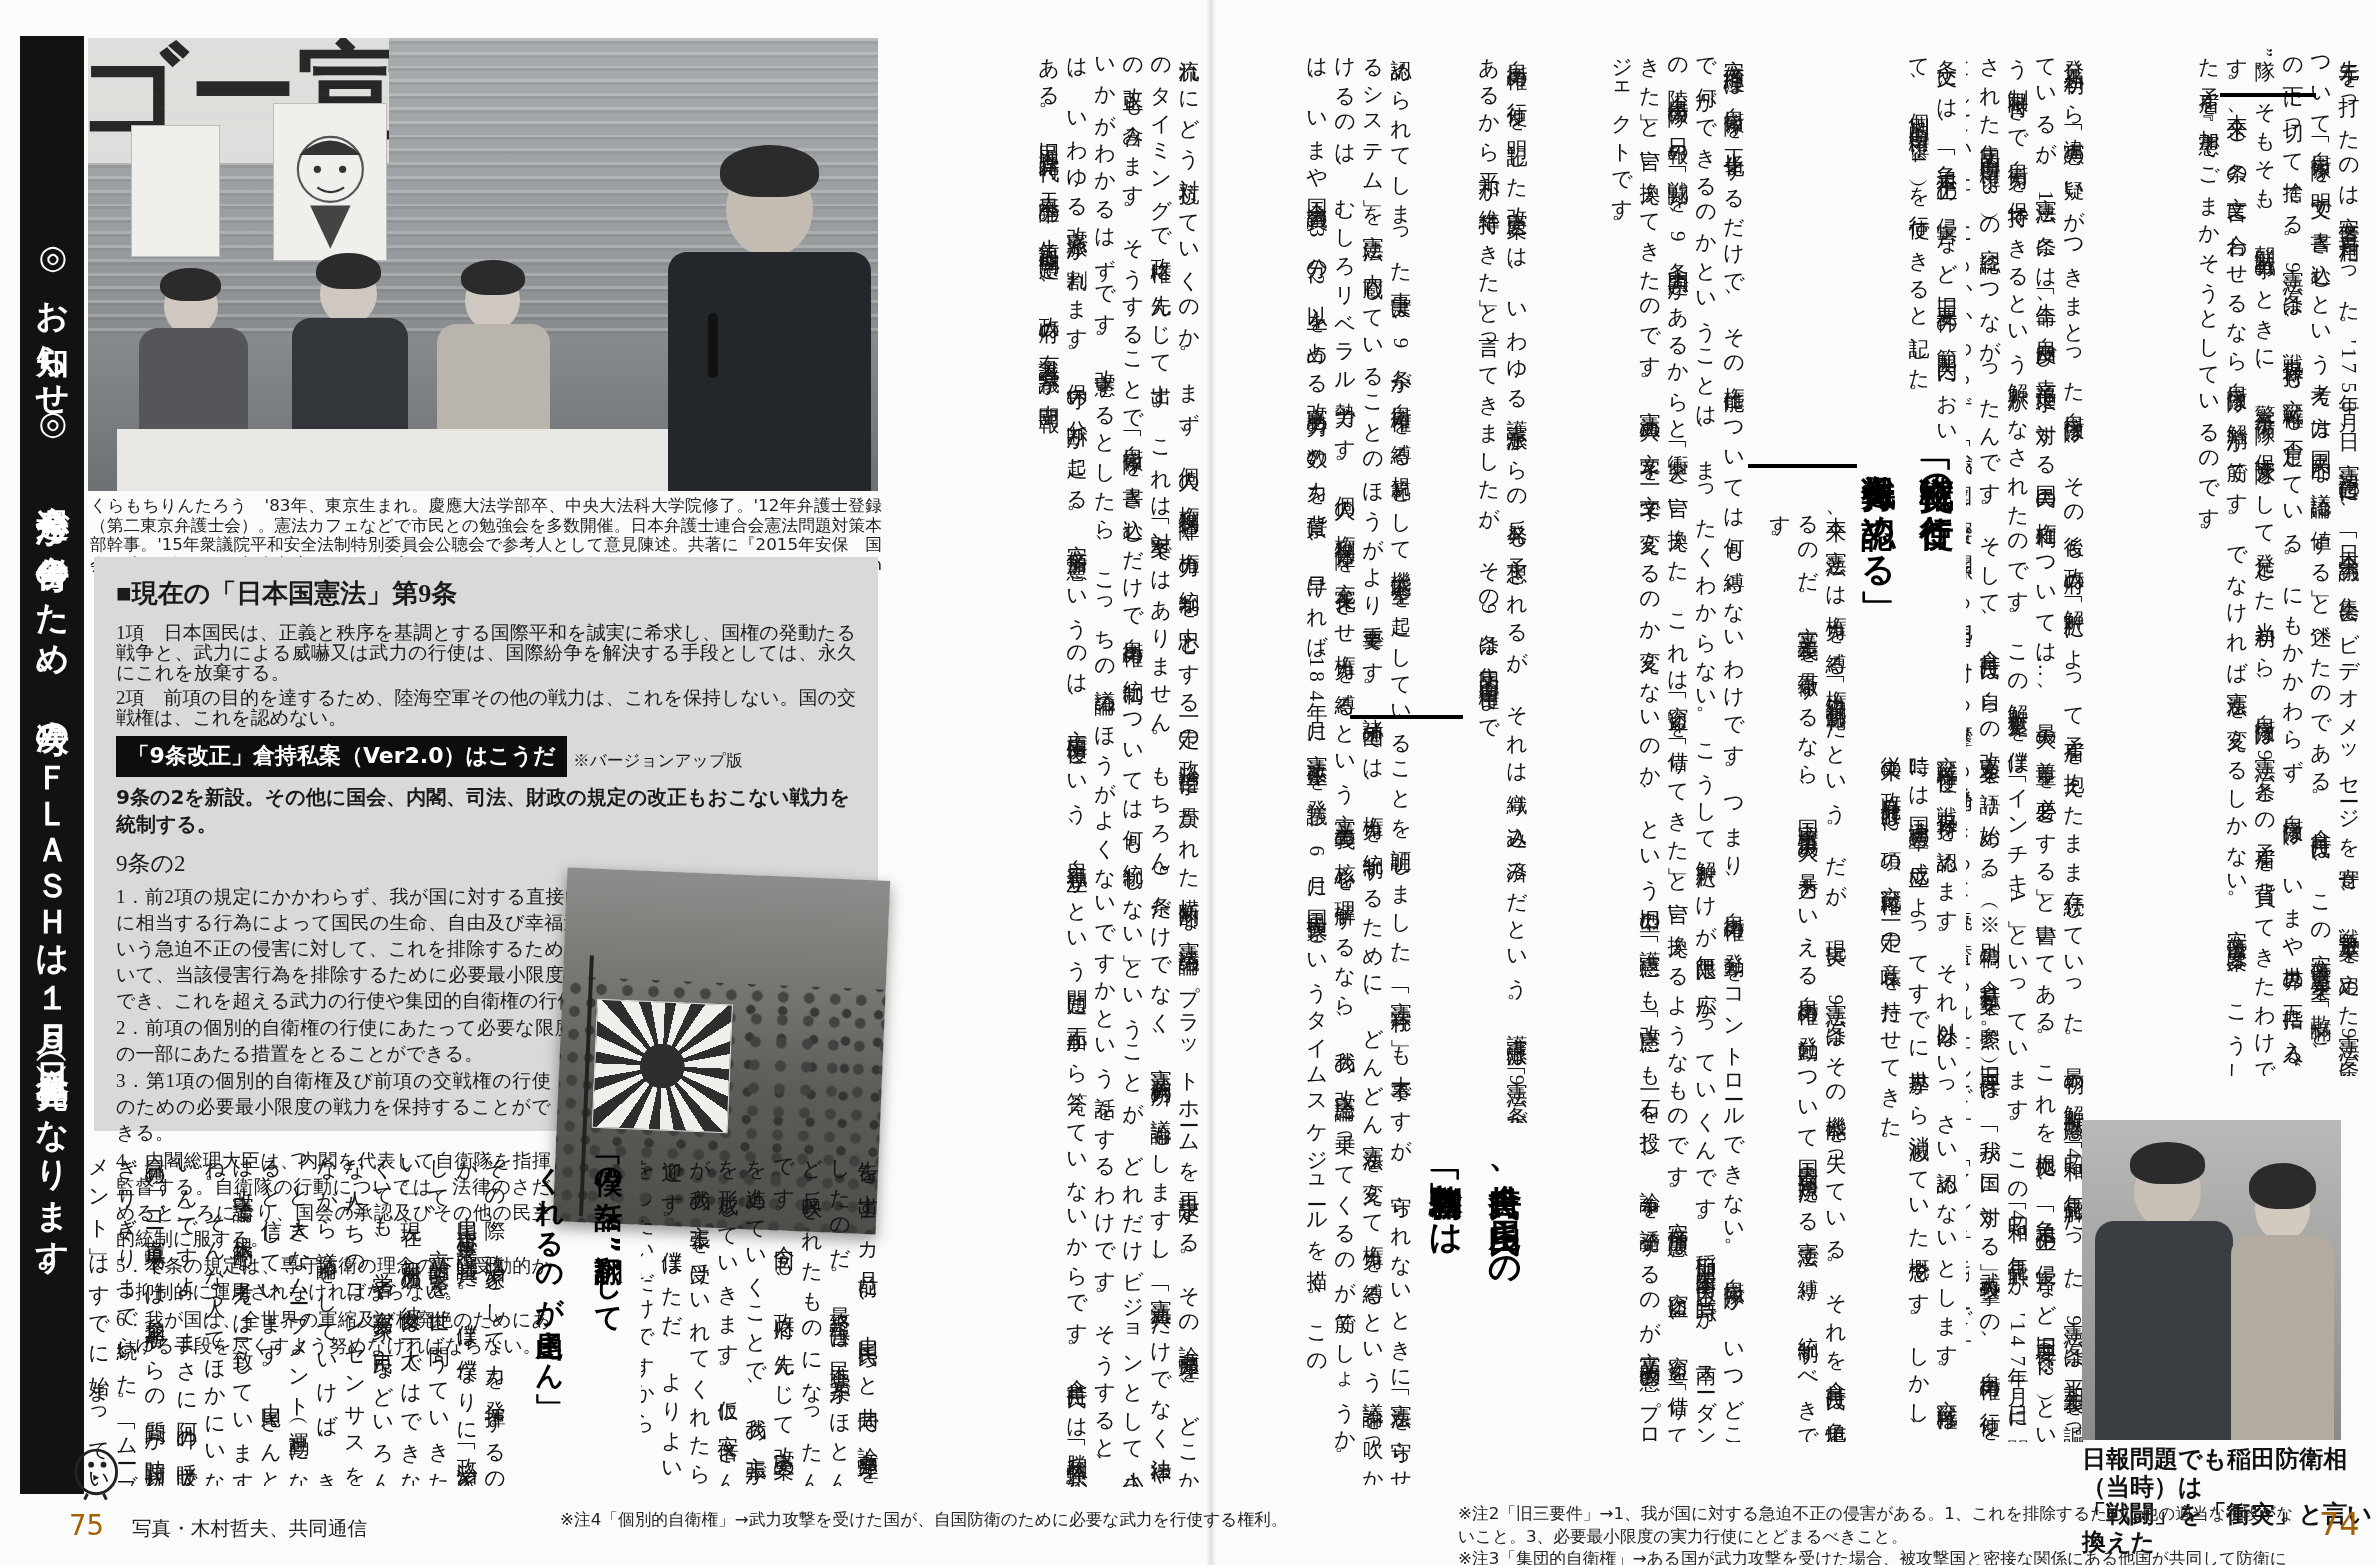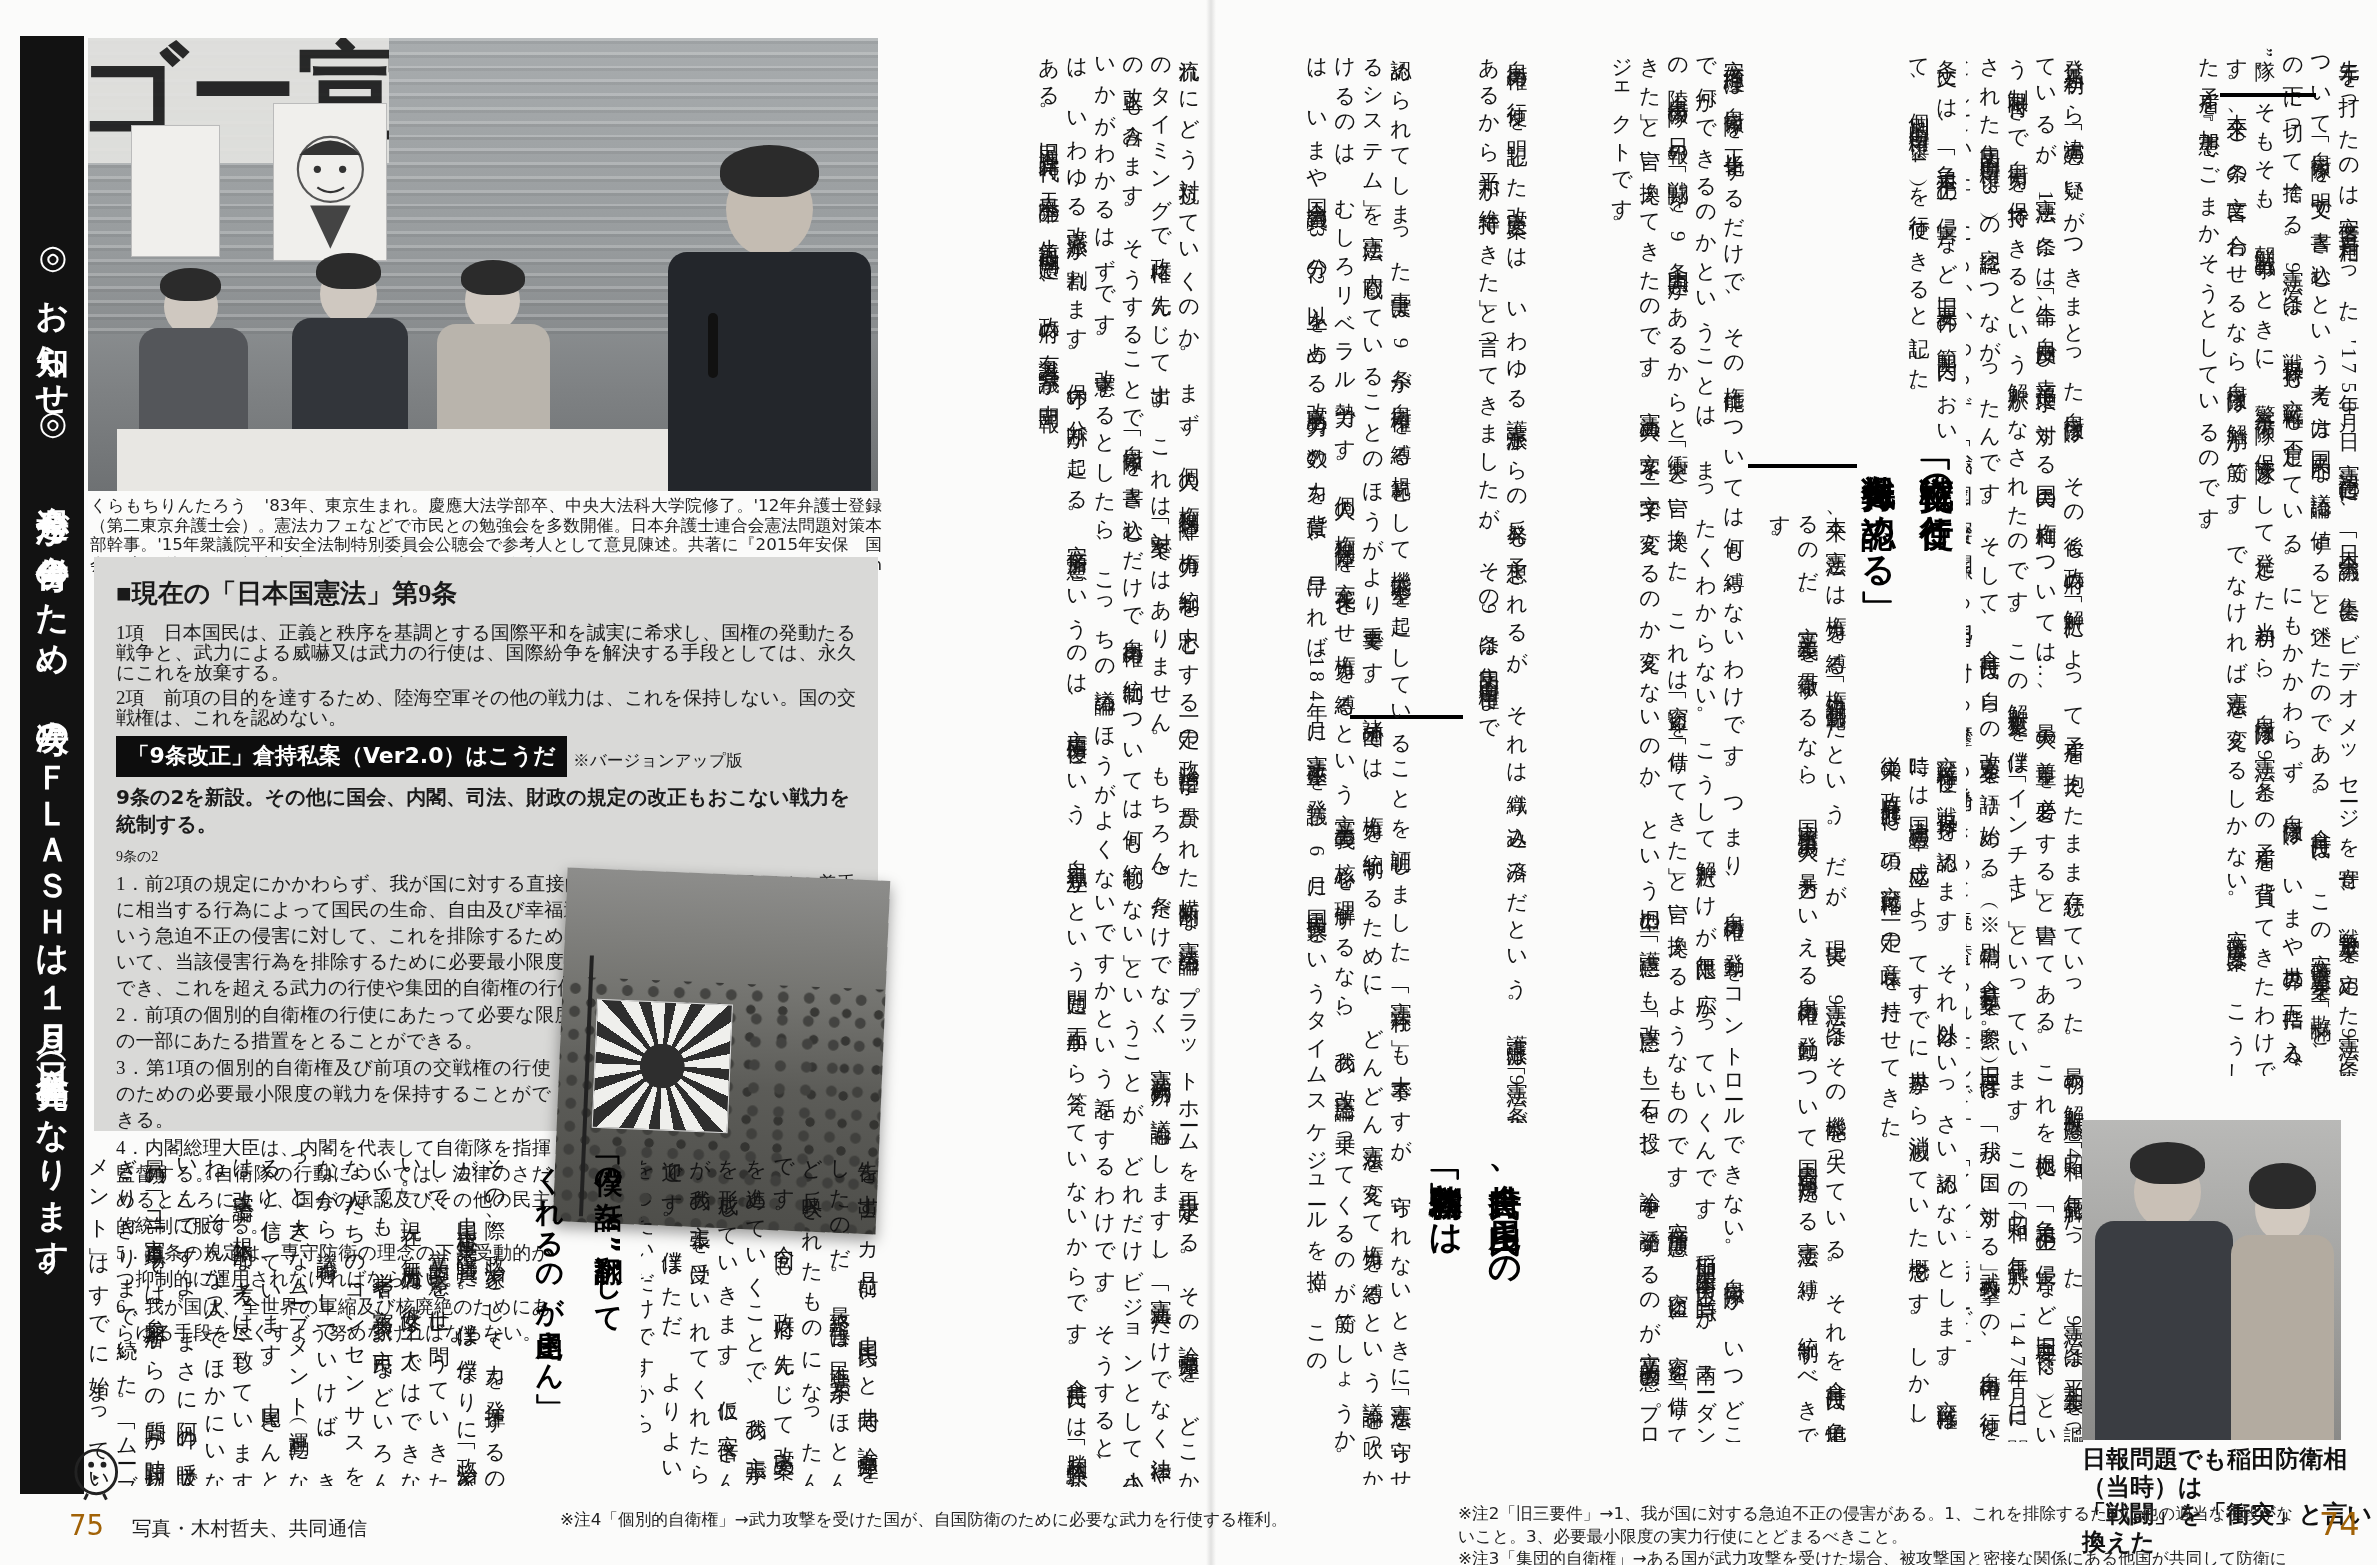--- a/index.html
+++ b/index.html
@@ -40,21 +40,21 @@
     font-size:16.7px;line-height:19.6px;color:#222;text-align:justify;}
   
   #cbox{left:94px;top:557px;width:784px;height:574px;background:#d9d9d7;padding:19px 22px;box-sizing:border-box;}
   #cbox .ttl{font-family:"Liberation Serif",serif;font-weight:bold;font-size:26px;margin-bottom:11.6px;}
   #cbox p{margin:0 0 5.8px 0;font-size:19px;line-height:20px;text-align:justify;}
   #cbox .labelrow{margin:7.2px 0 7.2px 0;}
   #cbox .plabel{display:inline-block;background:#0d0d0d;color:#fff;font-family:"DejaVu Sans",sans-serif;
     font-weight:bold;font-size:22px;padding:5.8px 11.6px;}
   #cbox .vnote{display:inline-block;font-family:Liberation Mono, monospace;font-size:16.7px;margin-left:3px;vertical-align:middle;}
   #cbox .lead{font-family:"DejaVu Sans",sans-serif;font-weight:bold;font-size:20px;margin:0 0 10px 0;}
-  #cbox .sub{font-size:14px;margin:0 0 4.3px 0;}
+  #cbox .sub{font-size:23px;margin:0 0 4.3px 0;}
   #cbox .item{font-size:19px;line-height:26px;text-align:justify;margin-bottom:1.4px;}
   #cbox .item.narrow{width:435px;}
   
   #soldiers{left:560px;top:874px;width:323px;height:354px;transform:rotate(2.4deg);
     background:linear-gradient(180deg,#8d8d8b 0%,#73736f 35%,#5c5c58 60%,#4e4e4a 100%);
     box-shadow:0 5.8px 14.5px rgba(0,0,0,.4);overflow:hidden;}
   #soldiers .crowd{position:absolute;left:0;right:0;top:109px;bottom:0;
     background-image:radial-gradient(circle,#3d3d3a 5px,rgba(0,0,0,0) 5.8px),radial-gradient(circle,#2e2e2c 4.3px,rgba(0,0,0,0) 5px);
     background-size:26px 23px,32px 27.5px;background-position:0 0,13px 11.6px;opacity:.85;}
   #soldiers .flag{position:absolute;left:35px;top:130px;width:134px;height:127px;background:

